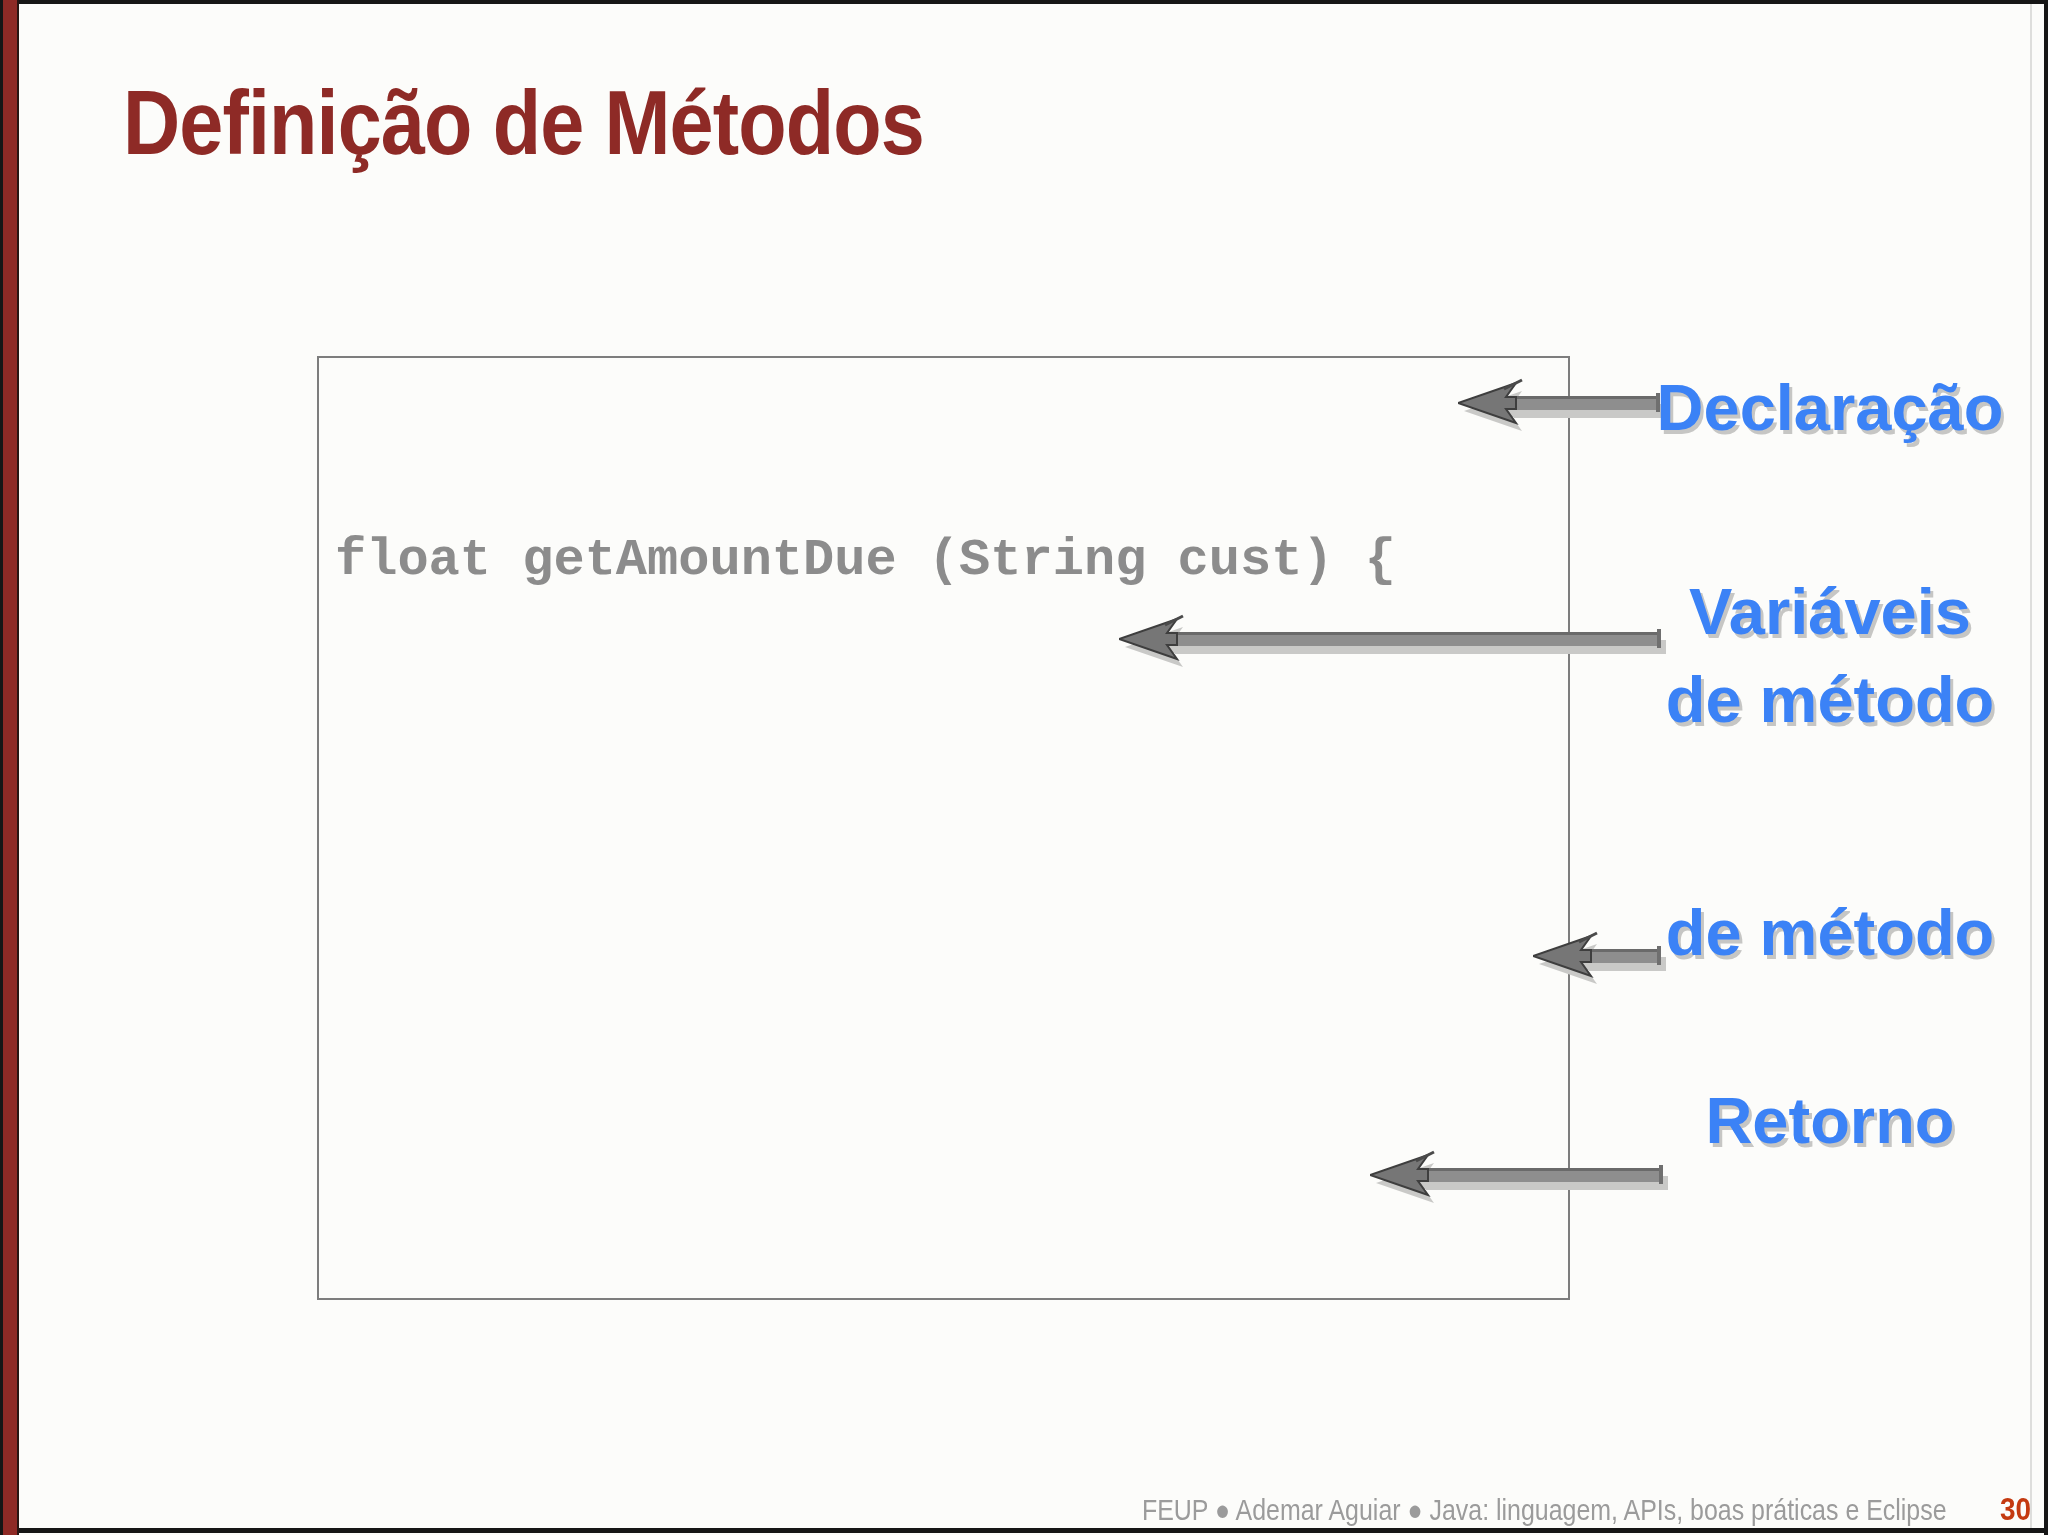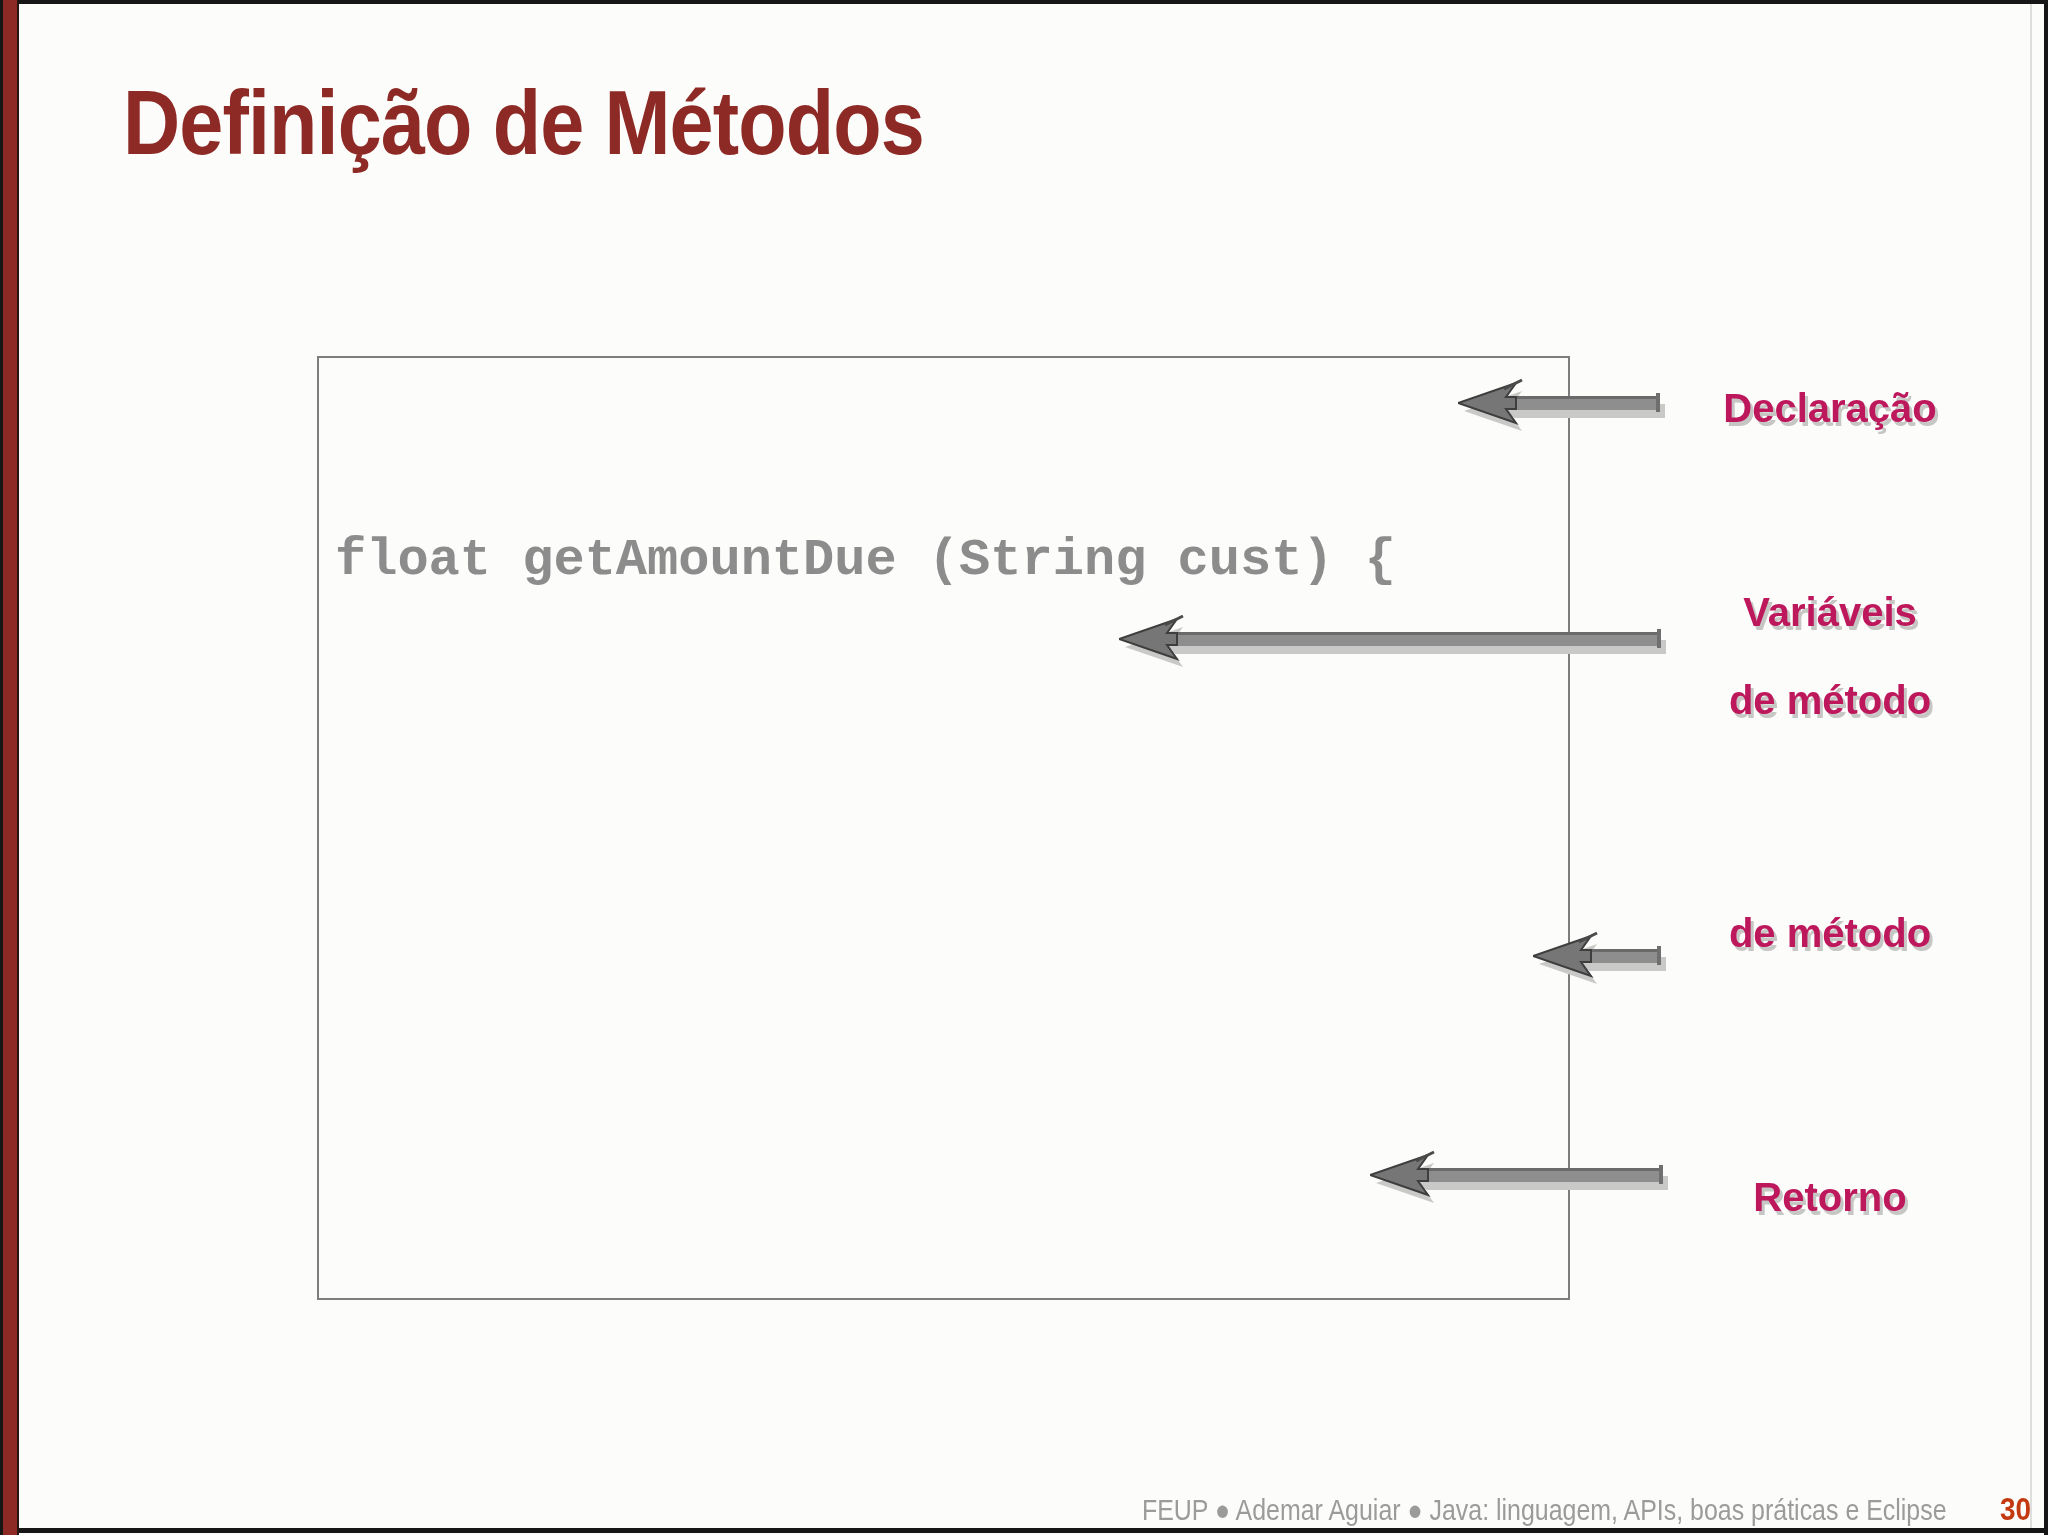--- a/index.html
+++ b/index.html
@@ -34,28 +34,28 @@
     position:absolute;left:335px;top:368px;
     font-family:"Liberation Mono","DejaVu Sans Mono",monospace;
     font-weight:bold;font-size:52px;line-height:77px;
     color:#8c8c8c;white-space:pre;
   }
   .code div{height:77px;}
 
   
   .ann{
     position:absolute;left:1635px;width:390px;text-align:center;
-    font-weight:bold;font-size:40px;line-height:88px;
-    color:#be185d;text-shadow:3px 4px 0 #c6c6c4;
+    font-weight:bold;font-size:65px;line-height:88px;
+    color:#3b82f6;text-shadow:3px 4px 0 #c6c6c4;
     white-space:nowrap;
   }
   .ann-declaration{top:364px;}
   .ann-variables{top:568px;}
   .ann-instructions{top:889px;}
-  .ann-return{top:1153px;}
+  .ann-return{top:1077px;}
 
   
   .arrow{position:absolute;}
   .a1{left:1458px;top:377px;}
   .a2{left:1119px;top:613px;}
   .a3{left:1533px;top:930px;}
   .a4{left:1370px;top:1149px;}
 
   
   .footer{

